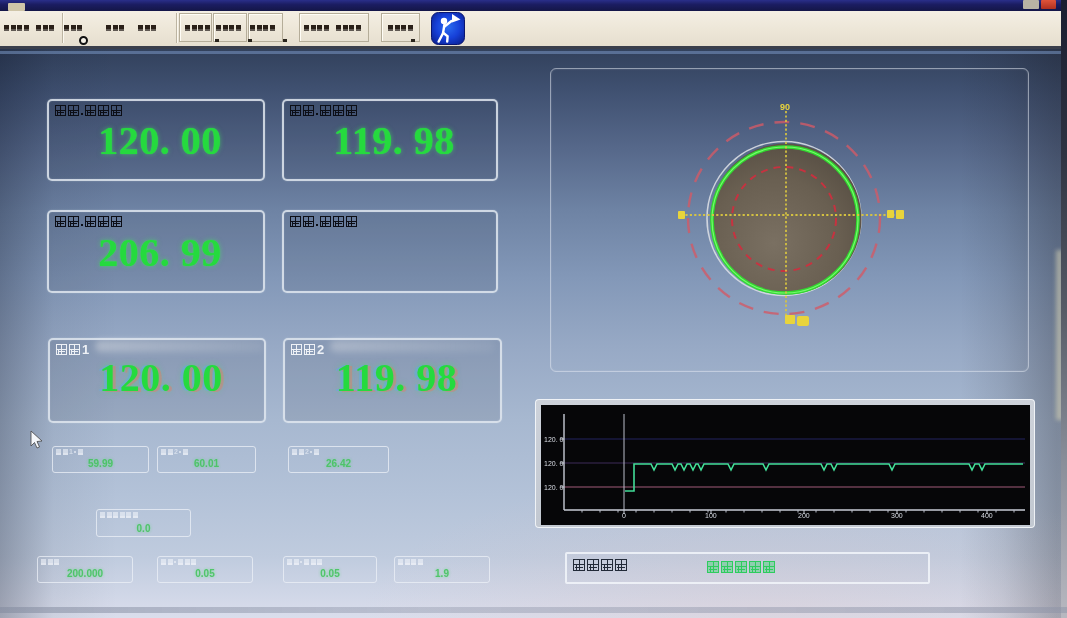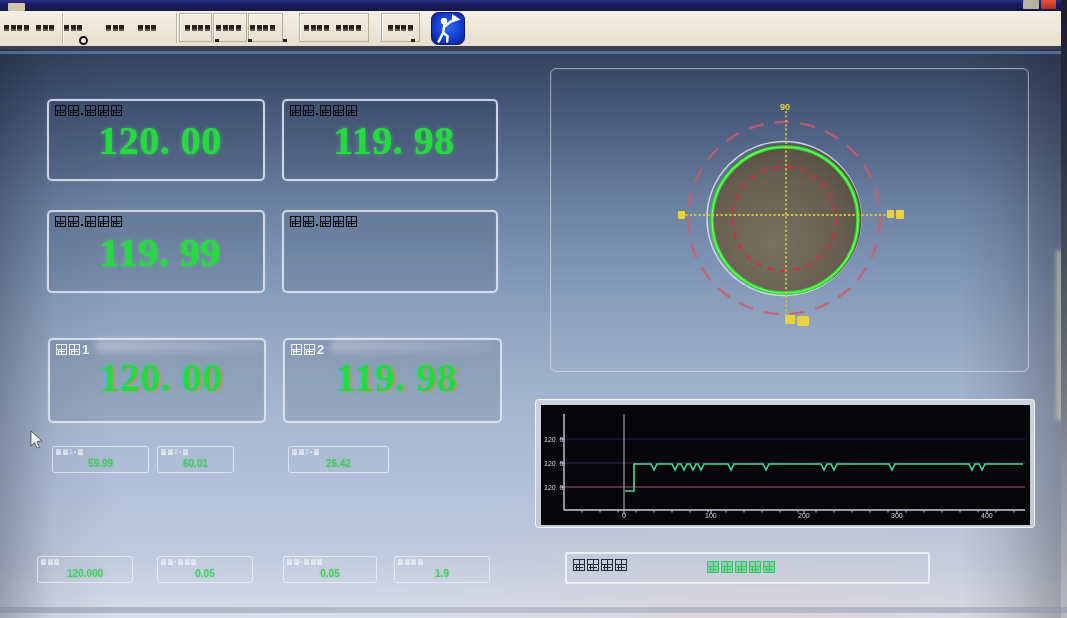--- a/index.html
+++ b/index.html
@@ -409,21 +409,21 @@
             <div style="position: absolute; left: 8%; top: 68%; width: 84%; height: 1.2px; background: rgb(12, 14, 22);"></div>
             <div style="position: absolute; left: 15%; top: 40%; width: 1px; height: 60%; background: rgb(12, 14, 22);"></div>
           </div>
           <div style="width: 11px; height: 11px; margin-right: 2px; margin-top: 1px; position: relative; box-sizing: border-box; border: 1.4px solid rgb(12, 14, 22);">
             <div style="position: absolute; left: 0px; top: 40%; width: 100%; height: 1.3px; background: rgb(12, 14, 22);"></div>
             <div style="position: absolute; left: 46%; top: 0px; width: 1.3px; height: 100%; background: rgb(12, 14, 22);"></div>
             <div style="position: absolute; left: 8%; top: 68%; width: 84%; height: 1.2px; background: rgb(12, 14, 22);"></div>
             <div style="position: absolute; left: 15%; top: 40%; width: 1px; height: 60%; background: rgb(12, 14, 22);"></div>
           </div>
         </div>
-        <div class="pval " style="top: 17px;">119. 99</div>
+        <div class="pval " style="top: 17px;">206. 99</div>
       </div>
       <div class="panel" style="left: 282px; top: 210px; width: 216px; height: 83px;">
         <div style="position: absolute; left: 6px; top: 3px; display: flex; align-items: flex-start;">
           <div style="width: 11px; height: 11px; margin-right: 2px; margin-top: 1px; position: relative; box-sizing: border-box; border: 1.4px solid rgb(12, 14, 22);">
             <div style="position: absolute; left: 0px; top: 40%; width: 100%; height: 1.3px; background: rgb(12, 14, 22);"></div>
             <div style="position: absolute; left: 46%; top: 0px; width: 1.3px; height: 100%; background: rgb(12, 14, 22);"></div>
             <div style="position: absolute; left: 8%; top: 68%; width: 84%; height: 1.2px; background: rgb(12, 14, 22);"></div>
             <div style="position: absolute; left: 15%; top: 40%; width: 1px; height: 60%; background: rgb(12, 14, 22);"></div>
           </div>
           <div style="width: 11px; height: 11px; margin-right: 2px; margin-top: 1px; position: relative; box-sizing: border-box; border: 1.4px solid rgb(12, 14, 22);">
@@ -496,21 +496,21 @@
           <div style="width: 5px; height: 6px; margin-right: 1.5px; margin-top: 1px; position: relative; background: rgba(240, 244, 250, 0.6); box-shadow: rgba(255, 255, 255, 0.25) 0px -2px 0px inset;"></div>
           <div style="width: 5px; height: 6px; margin-right: 1.5px; margin-top: 1px; position: relative; background: rgba(240, 244, 250, 0.6); box-shadow: rgba(255, 255, 255, 0.25) 0px -2px 0px inset;"></div>
           <div style="font-family: &quot;Liberation Sans&quot;, sans-serif; font-weight: bold; font-size: 7px; line-height: 7px; color: rgba(240, 244, 250, 0.6); margin-right: 1px;">1</div>
           <div style="width: 3px; height: 7px; position: relative; margin-right: 1px;">
             <div style="position: absolute; left: 0px; bottom: 2px; width: 2px; height: 2px; background: rgba(240, 244, 250, 0.6);"></div>
           </div>
           <div style="width: 5px; height: 6px; margin-right: 1.5px; margin-top: 1px; position: relative; background: rgba(240, 244, 250, 0.6); box-shadow: rgba(255, 255, 255, 0.25) 0px -2px 0px inset;"></div>
         </div>
         <div class="sval">59.99</div>
       </div>
-      <div class="sbox" style="left: 157px; top: 446px; width: 77px; height: 27px;">
+      <div class="sbox" style="left: 157px; top: 446px; width: 99px; height: 27px;">
         <div style="position: absolute; left: 3px; top: 1px; display: flex; align-items: flex-start;">
           <div style="width: 5px; height: 6px; margin-right: 1.5px; margin-top: 1px; position: relative; background: rgba(240, 244, 250, 0.6); box-shadow: rgba(255, 255, 255, 0.25) 0px -2px 0px inset;"></div>
           <div style="width: 5px; height: 6px; margin-right: 1.5px; margin-top: 1px; position: relative; background: rgba(240, 244, 250, 0.6); box-shadow: rgba(255, 255, 255, 0.25) 0px -2px 0px inset;"></div>
           <div style="font-family: &quot;Liberation Sans&quot;, sans-serif; font-weight: bold; font-size: 7px; line-height: 7px; color: rgba(240, 244, 250, 0.6); margin-right: 1px;">2</div>
           <div style="width: 3px; height: 7px; position: relative; margin-right: 1px;">
             <div style="position: absolute; left: 0px; bottom: 2px; width: 2px; height: 2px; background: rgba(240, 244, 250, 0.6);"></div>
           </div>
           <div style="width: 5px; height: 6px; margin-right: 1.5px; margin-top: 1px; position: relative; background: rgba(240, 244, 250, 0.6); box-shadow: rgba(255, 255, 255, 0.25) 0px -2px 0px inset;"></div>
         </div>
         <div class="sval">60.01</div>
@@ -520,27 +520,38 @@
           <div style="width: 5px; height: 6px; margin-right: 1.5px; margin-top: 1px; position: relative; background: rgba(240, 244, 250, 0.6); box-shadow: rgba(255, 255, 255, 0.25) 0px -2px 0px inset;"></div>
           <div style="width: 5px; height: 6px; margin-right: 1.5px; margin-top: 1px; position: relative; background: rgba(240, 244, 250, 0.6); box-shadow: rgba(255, 255, 255, 0.25) 0px -2px 0px inset;"></div>
           <div style="font-family: &quot;Liberation Sans&quot;, sans-serif; font-weight: bold; font-size: 7px; line-height: 7px; color: rgba(240, 244, 250, 0.6); margin-right: 1px;">2</div>
           <div style="width: 3px; height: 7px; position: relative; margin-right: 1px;">
             <div style="position: absolute; left: 0px; bottom: 2px; width: 2px; height: 2px; background: rgba(240, 244, 250, 0.6);"></div>
           </div>
           <div style="width: 5px; height: 6px; margin-right: 1.5px; margin-top: 1px; position: relative; background: rgba(240, 244, 250, 0.6); box-shadow: rgba(255, 255, 255, 0.25) 0px -2px 0px inset;"></div>
         </div>
         <div class="sval">26.42</div>
       </div>
+      <div class="sbox" style="left: 96px; top: 509px; width: 95px; height: 28px;">
+        <div style="position: absolute; left: 3px; top: 1px; display: flex; align-items: flex-start;">
+          <div style="width: 5px; height: 6px; margin-right: 1.5px; margin-top: 1px; position: relative; background: rgba(240, 244, 250, 0.6); box-shadow: rgba(255, 255, 255, 0.25) 0px -2px 0px inset;"></div>
+          <div style="width: 5px; height: 6px; margin-right: 1.5px; margin-top: 1px; position: relative; background: rgba(240, 244, 250, 0.6); box-shadow: rgba(255, 255, 255, 0.25) 0px -2px 0px inset;"></div>
+          <div style="width: 5px; height: 6px; margin-right: 1.5px; margin-top: 1px; position: relative; background: rgba(240, 244, 250, 0.6); box-shadow: rgba(255, 255, 255, 0.25) 0px -2px 0px inset;"></div>
+          <div style="width: 5px; height: 6px; margin-right: 1.5px; margin-top: 1px; position: relative; background: rgba(240, 244, 250, 0.6); box-shadow: rgba(255, 255, 255, 0.25) 0px -2px 0px inset;"></div>
+          <div style="width: 5px; height: 6px; margin-right: 1.5px; margin-top: 1px; position: relative; background: rgba(240, 244, 250, 0.6); box-shadow: rgba(255, 255, 255, 0.25) 0px -2px 0px inset;"></div>
+          <div style="width: 5px; height: 6px; margin-right: 1.5px; margin-top: 1px; position: relative; background: rgba(240, 244, 250, 0.6); box-shadow: rgba(255, 255, 255, 0.25) 0px -2px 0px inset;"></div>
+        </div>
+        <div class="sval" style="top: 13px;">0.0</div>
+      </div>
       <div class="sbox" style="left: 37px; top: 556px; width: 96px; height: 27px;">
         <div style="position: absolute; left: 3px; top: 1px; display: flex; align-items: flex-start;">
           <div style="width: 5px; height: 6px; margin-right: 1.5px; margin-top: 1px; position: relative; background: rgba(240, 244, 250, 0.6); box-shadow: rgba(255, 255, 255, 0.25) 0px -2px 0px inset;"></div>
           <div style="width: 5px; height: 6px; margin-right: 1.5px; margin-top: 1px; position: relative; background: rgba(240, 244, 250, 0.6); box-shadow: rgba(255, 255, 255, 0.25) 0px -2px 0px inset;"></div>
           <div style="width: 5px; height: 6px; margin-right: 1.5px; margin-top: 1px; position: relative; background: rgba(240, 244, 250, 0.6); box-shadow: rgba(255, 255, 255, 0.25) 0px -2px 0px inset;"></div>
         </div>
-        <div class="sval" style="top: 11px;">120.000</div>
+        <div class="sval" style="top: 11px;">200.000</div>
       </div>
       <div class="sbox" style="left: 157px; top: 556px; width: 96px; height: 27px;">
         <div style="position: absolute; left: 3px; top: 1px; display: flex; align-items: flex-start;">
           <div style="width: 5px; height: 6px; margin-right: 1.5px; margin-top: 1px; position: relative; background: rgba(240, 244, 250, 0.6); box-shadow: rgba(255, 255, 255, 0.25) 0px -2px 0px inset;"></div>
           <div style="width: 5px; height: 6px; margin-right: 1.5px; margin-top: 1px; position: relative; background: rgba(240, 244, 250, 0.6); box-shadow: rgba(255, 255, 255, 0.25) 0px -2px 0px inset;"></div>
           <div style="width: 3px; height: 7px; position: relative; margin-right: 1px;">
             <div style="position: absolute; left: 0px; bottom: 2px; width: 2px; height: 2px; background: rgba(240, 244, 250, 0.6);"></div>
           </div>
           <div style="width: 5px; height: 6px; margin-right: 1.5px; margin-top: 1px; position: relative; background: rgba(240, 244, 250, 0.6); box-shadow: rgba(255, 255, 255, 0.25) 0px -2px 0px inset;"></div>
           <div style="width: 5px; height: 6px; margin-right: 1.5px; margin-top: 1px; position: relative; background: rgba(240, 244, 250, 0.6); box-shadow: rgba(255, 255, 255, 0.25) 0px -2px 0px inset;"></div>

